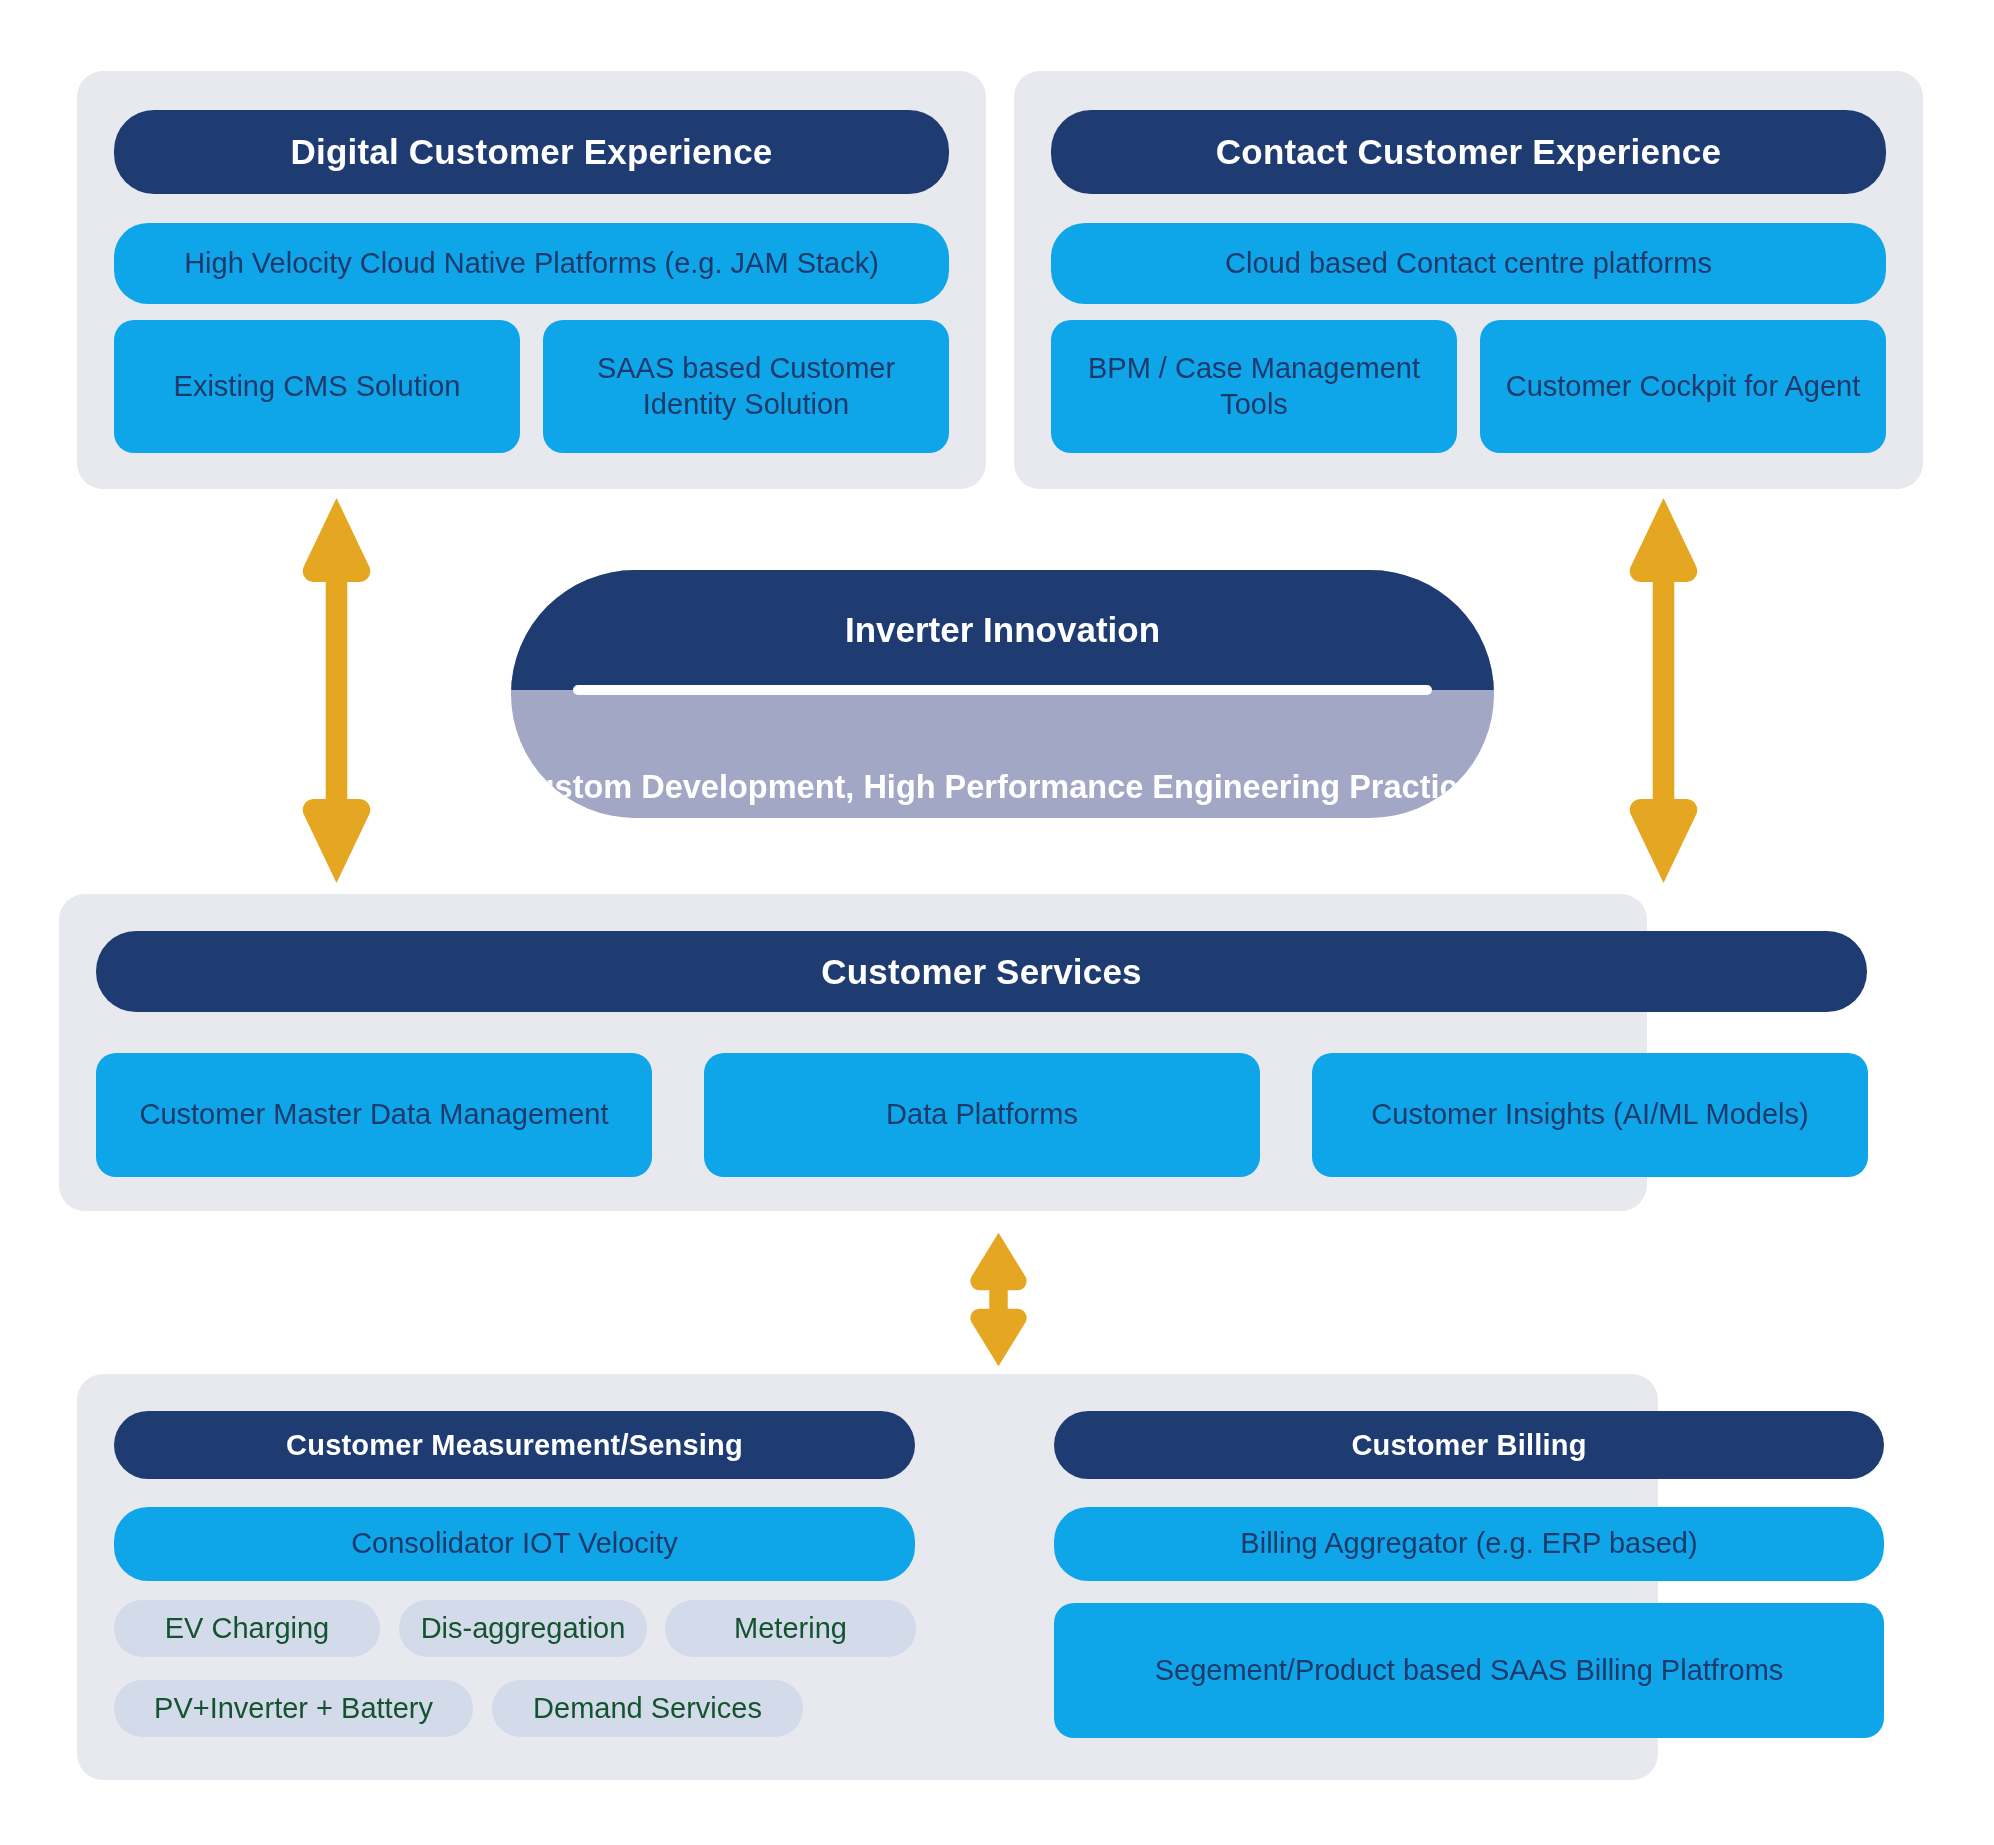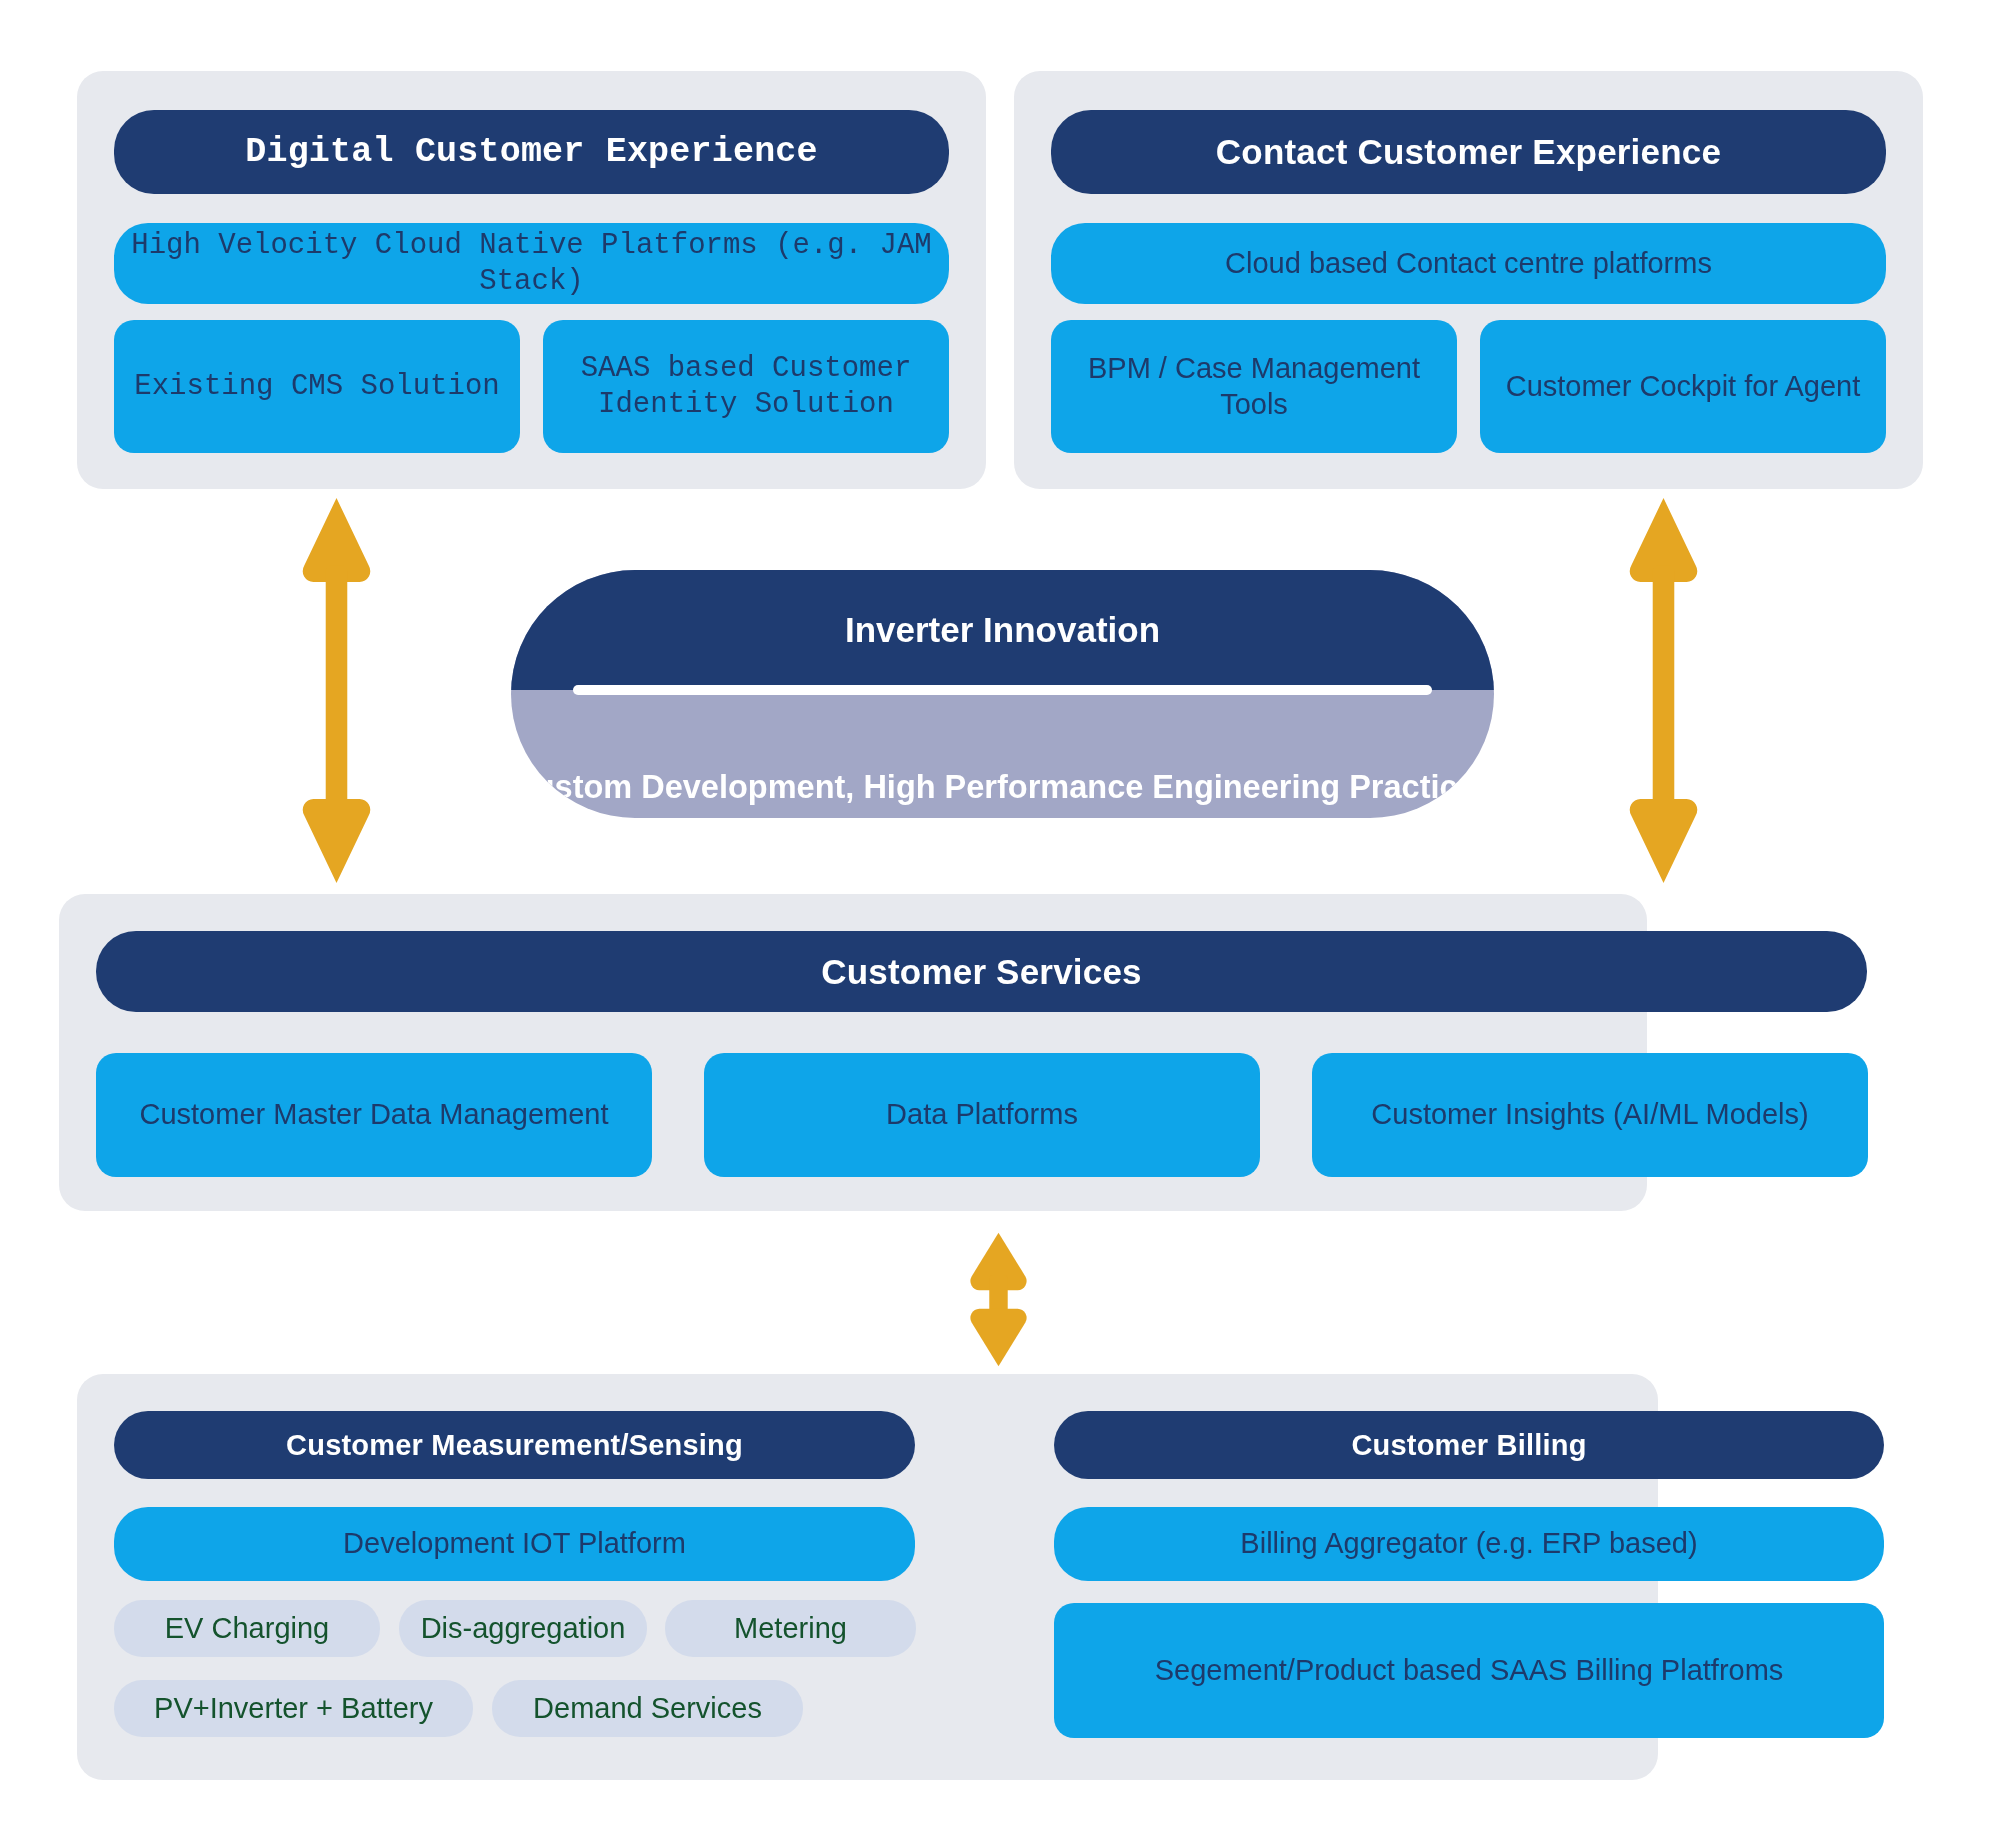--- a/index.html
+++ b/index.html
@@ -44,21 +44,21 @@
     align-items: center;
     justify-content: center;
     text-align: center;
     line-height: 1.22;
     padding: 4.6px 14px;
     box-sizing: border-box;
   }
   .tile.pill { border-radius: 34px; }
 
   
-  #panel-dcx { left: 77px;  top: 71px;  width: 909px; height: 418px; font-family: Liberation Mono, monospace; }
+  #panel-dcx { left: 77px;  top: 71px;  width: 909px; height: 418px; }
   #panel-ccx { left: 1014px; top: 71px;  width: 909px; height: 418px; }
 
   .top-hdr   { position: absolute; left: 37px; top: 39px; width: 835px; height: 84px; font-size: 35px; }
   .top-wide  { position: absolute; left: 37px; top: 152px; width: 835px; height: 81px; font-size: 29px; }
   .top-halfL { position: absolute; left: 37px; top: 249px; width: 406px;  height: 133px; font-size: 29px; }
   .top-halfR { position: absolute; left: 466px; top: 249px; width: 406px; height: 133px; font-size: 29px; }
 
   
   #product-innovation {
     position: absolute;
@@ -191,21 +191,21 @@
     <path d="M41 3 L76 60 a12 12 0 0 1 -10 18 H16 a12 12 0 0 1 -10 -18 Z"></path>
     <rect x="29" y="58" width="24" height="64" rx="5"></rect>
     <path d="M41 177 L76 120 a12 12 0 0 0 -10 -18 H16 a12 12 0 0 0 -10 18 Z"></path>
   </g>
 </svg>
 
 <div class="panel" id="panel-bottom">
 
   <div class="bgroup" id="bgroup-0">
     <div class="hdr b-hdr" id="b-hdr-0">Customer Measurement/Sensing</div>
-    <div class="tile pill b-wide" id="b-wide-0">Development IOT Platform</div>
+    <div class="tile pill b-wide" id="b-wide-0">Consolidator IOT Velocity</div>
     <div class="chip" id="chip-0">EV Charging</div>
     <div class="chip" id="chip-1">Dis-aggregation</div>
     <div class="chip" id="chip-2">Metering</div>
     <div class="chip" id="chip-3">PV+Inverter + Battery</div>
     <div class="chip" id="chip-4">Demand Services</div>
   </div>
 
   <div class="bgroup" id="bgroup-1">
     <div class="hdr b-hdr" id="b-hdr-1">Customer Billing</div>
     <div class="tile pill b-wide" id="b-wide-1">Billing Aggregator (e.g. ERP based)</div>

